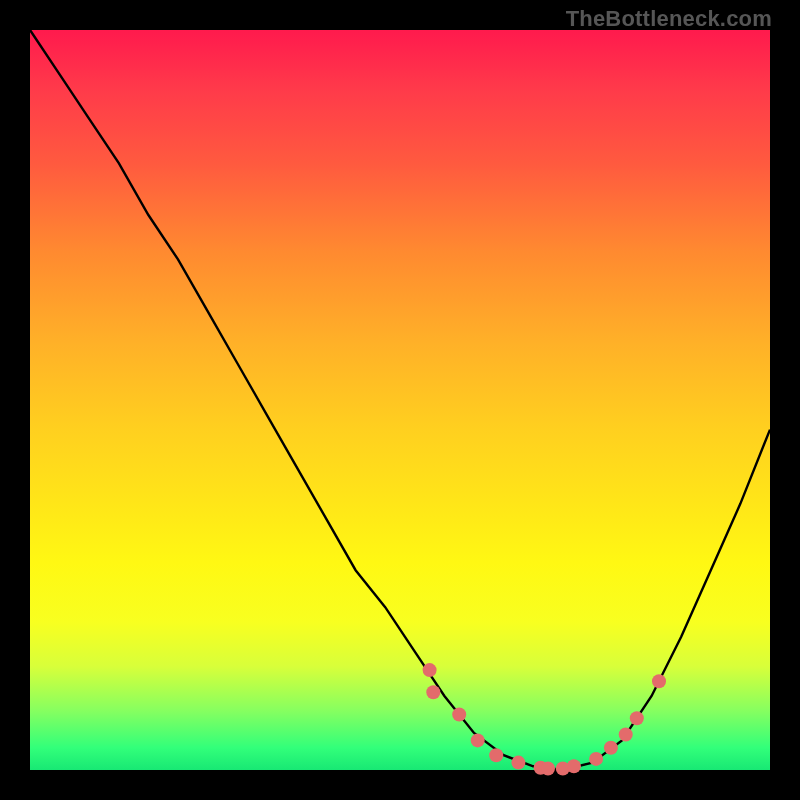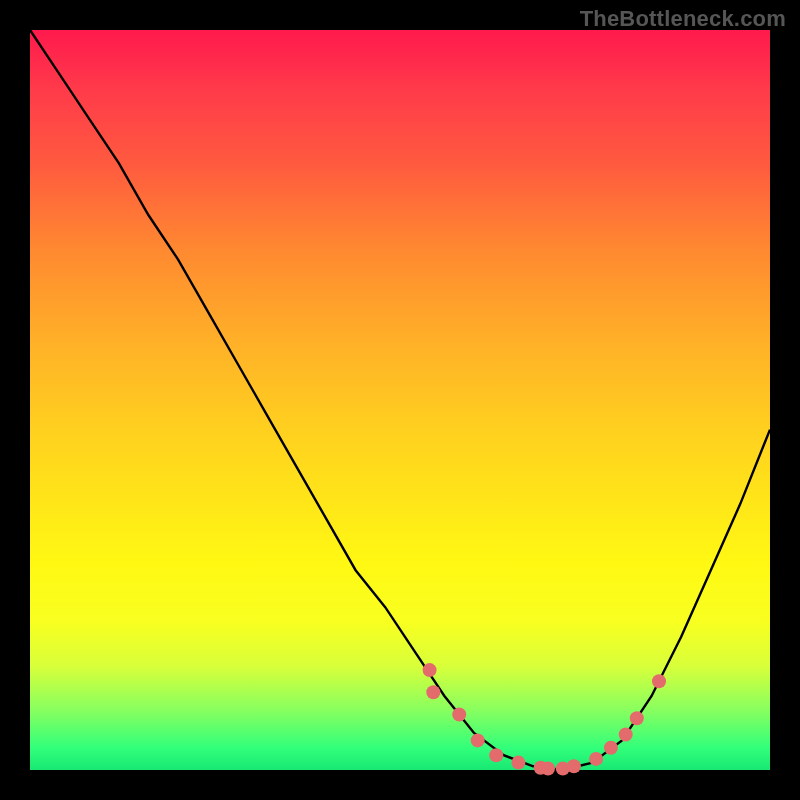--- a/index.html
+++ b/index.html
@@ -6,21 +6,21 @@
   html, body { width: 800px; height: 800px; overflow: hidden; background: #000; }
   .stage {
     position: relative;
     width: 800px;
     height: 800px;
     background: #000;
   }
   .watermark {
     position: absolute;
     top: 6px;
-    right: 14px;
+    right: 28px;
     font-family: Arial, Helvetica, sans-serif;
     font-size: 22px;
     font-weight: bold;
     color: #565656;
     letter-spacing: 0.2px;
   }
   .plot-area {
     position: absolute;
     left: 30px;
     top: 30px;

